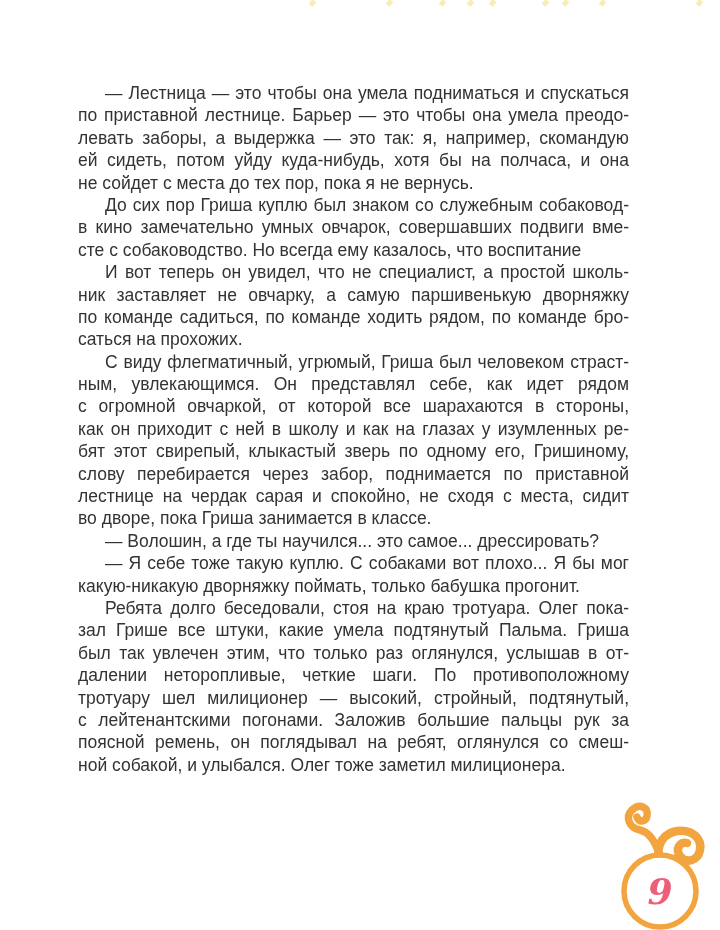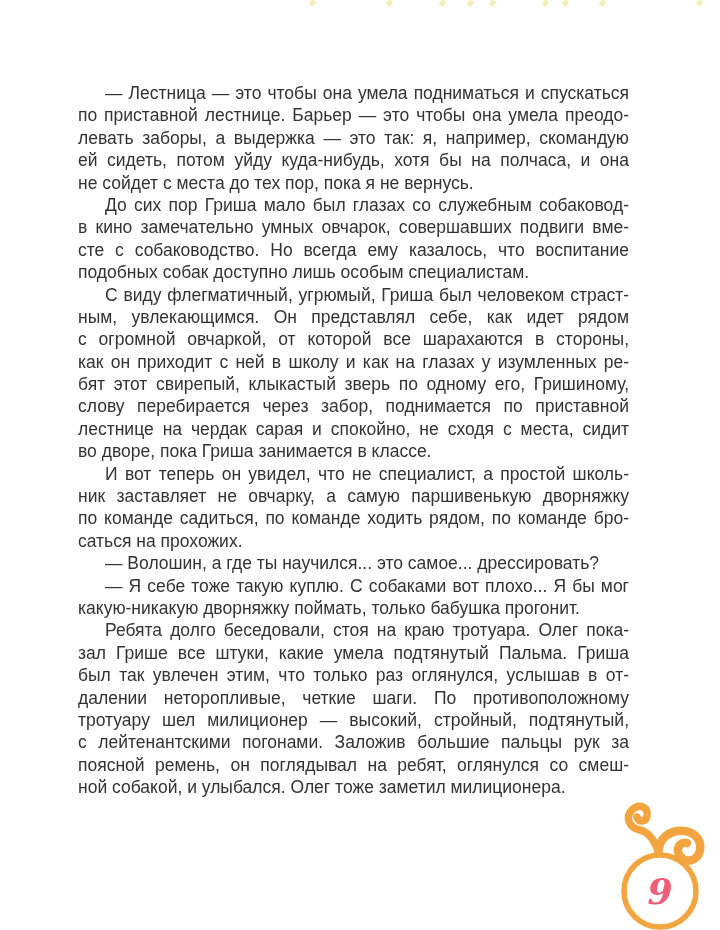--- a/index.html
+++ b/index.html
@@ -94,40 +94,39 @@
 
   <div class="text-block">
       <div class="para">
         <div class="line">— Лестница — это чтобы она умела подниматься и спускаться</div>
         <div class="line">по приставной лестнице. Барьер — это чтобы она умела преодо-</div>
         <div class="line">левать заборы, а выдержка — это так: я, например, скомандую</div>
         <div class="line">ей сидеть, потом уйду куда-нибудь, хотя бы на полчаса, и она</div>
         <div class="line">не сойдет с места до тех пор, пока я не вернусь.</div>
       </div>
       <div class="para">
-        <div class="line">До сих пор Гриша мало был глазах со служебным собаковод-</div>
+        <div class="line">До сих пор Гриша куплю был знаком со служебным собаковод-</div>
         <div class="line">в кино замечательно умных овчарок, совершавших подвиги вме-</div>
         <div class="line">сте с собаководство. Но всегда ему казалось, что воспитание</div>
-        <div class="line">подобных собак доступно лишь особым специалистам.</div>
+      </div>
+      <div class="para">
+        <div class="line">И вот теперь он увидел, что не специалист, а простой школь-</div>
+        <div class="line">ник заставляет не овчарку, а самую паршивенькую дворняжку</div>
+        <div class="line">по команде садиться, по команде ходить рядом, по команде бро-</div>
+        <div class="line">саться на прохожих.</div>
       </div>
       <div class="para">
         <div class="line">С виду флегматичный, угрюмый, Гриша был человеком страст-</div>
         <div class="line">ным, увлекающимся. Он представлял себе, как идет рядом</div>
         <div class="line">с огромной овчаркой, от которой все шарахаются в стороны,</div>
         <div class="line">как он приходит с ней в школу и как на глазах у изумленных ре-</div>
         <div class="line">бят этот свирепый, клыкастый зверь по одному его, Гришиному,</div>
         <div class="line">слову перебирается через забор, поднимается по приставной</div>
         <div class="line">лестнице на чердак сарая и спокойно, не сходя с места, сидит</div>
         <div class="line">во дворе, пока Гриша занимается в классе.</div>
-      </div>
-      <div class="para">
-        <div class="line">И вот теперь он увидел, что не специалист, а простой школь-</div>
-        <div class="line">ник заставляет не овчарку, а самую паршивенькую дворняжку</div>
-        <div class="line">по команде садиться, по команде ходить рядом, по команде бро-</div>
-        <div class="line">саться на прохожих.</div>
       </div>
       <div class="para">
         <div class="line">— Волошин, а где ты научился... это самое... дрессировать?</div>
       </div>
       <div class="para">
         <div class="line">— Я себе тоже такую куплю. С собаками вот плохо... Я бы мог</div>
         <div class="line">какую-никакую дворняжку поймать, только бабушка прогонит.</div>
       </div>
       <div class="para">
         <div class="line">Ребята долго беседовали, стоя на краю тротуара. Олег пока-</div>

